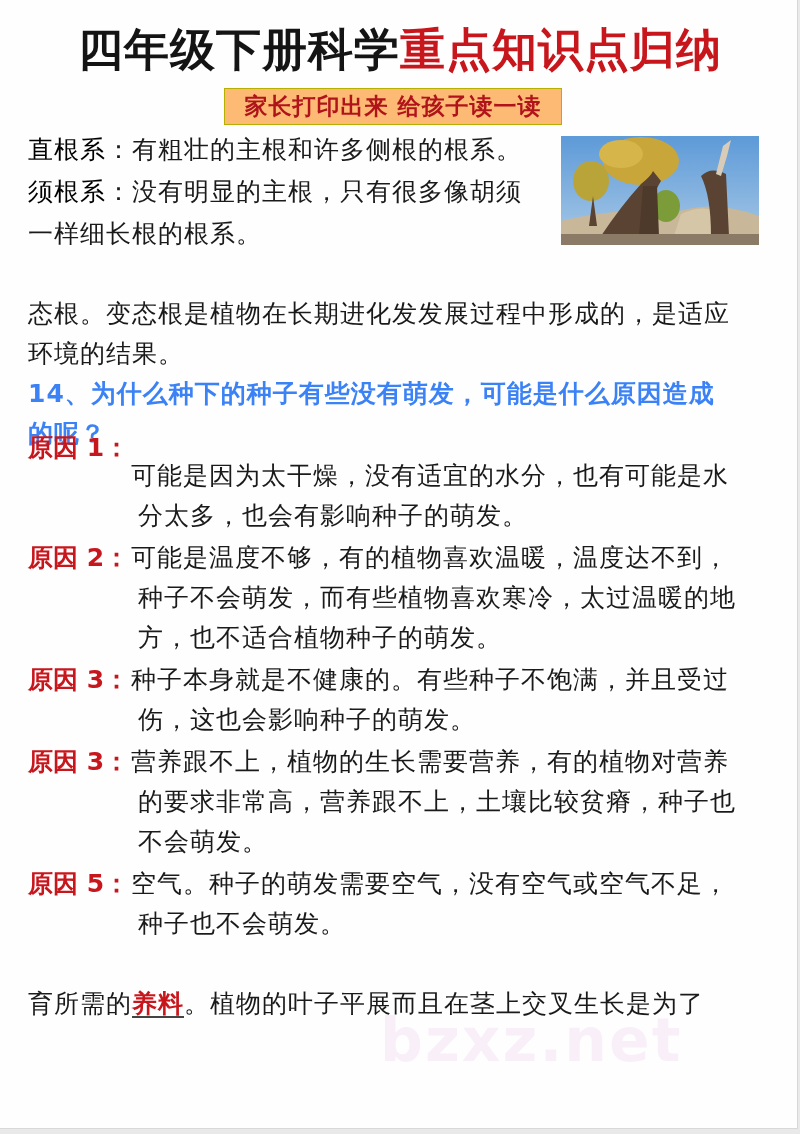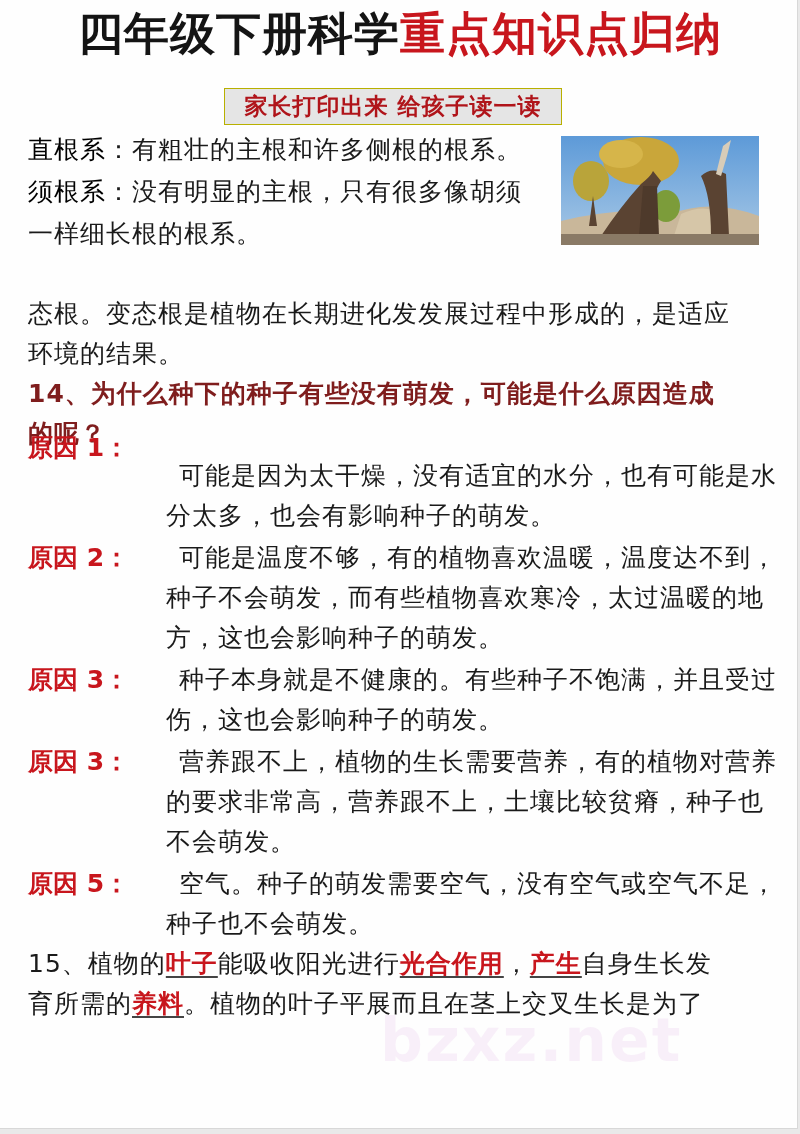--- a/index.html
+++ b/index.html
@@ -11,55 +11,55 @@
     position: relative;
   }
   .page {
     position: absolute; left: 0; top: 0;
     width: 797px; height: 1128px;
     background: #fefefe;
     border-right: 1px solid #d8d8d8;
     border-bottom: 1px solid #d8d8d8;
   }
   .title {
-    position: absolute; left: 0; top: 6px; width: 800px;
+    position: absolute; left: 0; top: 22px; width: 800px;
     text-align: center;
     font-size: 45px; font-weight: bold; letter-spacing: 1px;
     line-height: 56px;
   }
   .title .black { color: #141414; }
   .title .red { color: #c8161d; }
   .subtitle {
     position: absolute; left: 224px; top: 88px;
     width: 338px; height: 37px;
-    background: #e5e5e5;
+    background: #fdba74;
     border: 1px solid #b8b000;
     box-sizing: border-box;
     text-align: center;
     font-size: 23px; font-weight: bold; color: #b0141a;
     line-height: 35px; letter-spacing: 1px;
   }
   .photo {
     position: absolute; left: 561px; top: 136px;
     width: 198px; height: 109px; overflow: hidden;
   }
   .line {
     position: absolute; left: 28px;
     font-size: 25px; line-height: 32px; white-space: nowrap;
     letter-spacing: 1px;
   }
   .purple { color: #000000; }
-  .blue { color: #7f1d1d; font-weight: bold; }
+  .blue { color: #3b82f6; font-weight: bold; }
   .reason-label {
     position: absolute; left: 28px;
     font-size: 25px; line-height: 32px; font-weight: bold;
     color: #c8161d; white-space: nowrap;
   }
-  .indent { left: 138px; margin-left: 28px; }
-  .after-label { left: 131px; margin-left: 48px; }
+  .indent { left: 138px; }
+  .after-label { left: 131px; }
   .hl {
     color: #c8161d; font-weight: bold;
     text-decoration: underline; text-decoration-color: #444;
     text-underline-offset: 4px; text-decoration-thickness: 2px;
   }
   .watermark {
     position: absolute; left: 380px; top: 1000px;
     font-size: 60px; font-weight: bold; color: #a21caf;
     opacity: 0.06; letter-spacing: 2px; line-height: 80px;
     font-family: "DejaVu Sans", sans-serif;
@@ -114,36 +114,33 @@
   <div class="line blue" style="top:378px">14、为什么种下的种子有些没有萌发，可能是什么原因造成</div>
   <div class="line blue" style="top:418px">的呢？</div>
 
   <div class="reason-label" style="top:432px">原因 1：</div>
   <div class="line after-label" style="top:460px">可能是因为太干燥，没有适宜的水分，也有可能是水</div>
   <div class="line indent" style="top:500px">分太多，也会有影响种子的萌发。</div>
 
   <div class="reason-label" style="top:542px">原因 2：</div>
   <div class="line after-label" style="top:542px">可能是温度不够，有的植物喜欢温暖，温度达不到，</div>
   <div class="line indent" style="top:582px">种子不会萌发，而有些植物喜欢寒冷，太过温暖的地</div>
-  <div class="line indent" style="top:622px">方，这也会影响种子的萌发。</div>
+  <div class="line indent" style="top:622px">方，也不适合植物种子的萌发。</div>
 
   <div class="reason-label" style="top:664px">原因 3：</div>
   <div class="line after-label" style="top:664px">种子本身就是不健康的。有些种子不饱满，并且受过</div>
   <div class="line indent" style="top:704px">伤，这也会影响种子的萌发。</div>
 
   <div class="reason-label" style="top:746px">原因 3：</div>
   <div class="line after-label" style="top:746px">营养跟不上，植物的生长需要营养，有的植物对营养</div>
   <div class="line indent" style="top:786px">的要求非常高，营养跟不上，土壤比较贫瘠，种子也</div>
   <div class="line indent" style="top:826px">不会萌发。</div>
 
   <div class="reason-label" style="top:868px">原因 5：</div>
   <div class="line after-label" style="top:868px">空气。种子的萌发需要空气，没有空气或空气不足，</div>
   <div class="line indent" style="top:908px">种子也不会萌发。</div>
 
-  <div class="line" style="top:948px">
-    <span>15、植物的</span><span class="hl">叶子</span><span>能吸收阳光进行</span><span class="hl">光合作用</span><span>，</span><span class="hl">产生</span><span>自身生长发</span>
-  </div>
   <div class="line" style="top:988px">
     <span>育所需的</span><span class="hl">养料</span><span>。植物的叶子平展而且在茎上交叉生长是为了</span>
   </div>
 
   <div class="watermark">bzxz.net</div>
 </div>
 
 </body></html>

